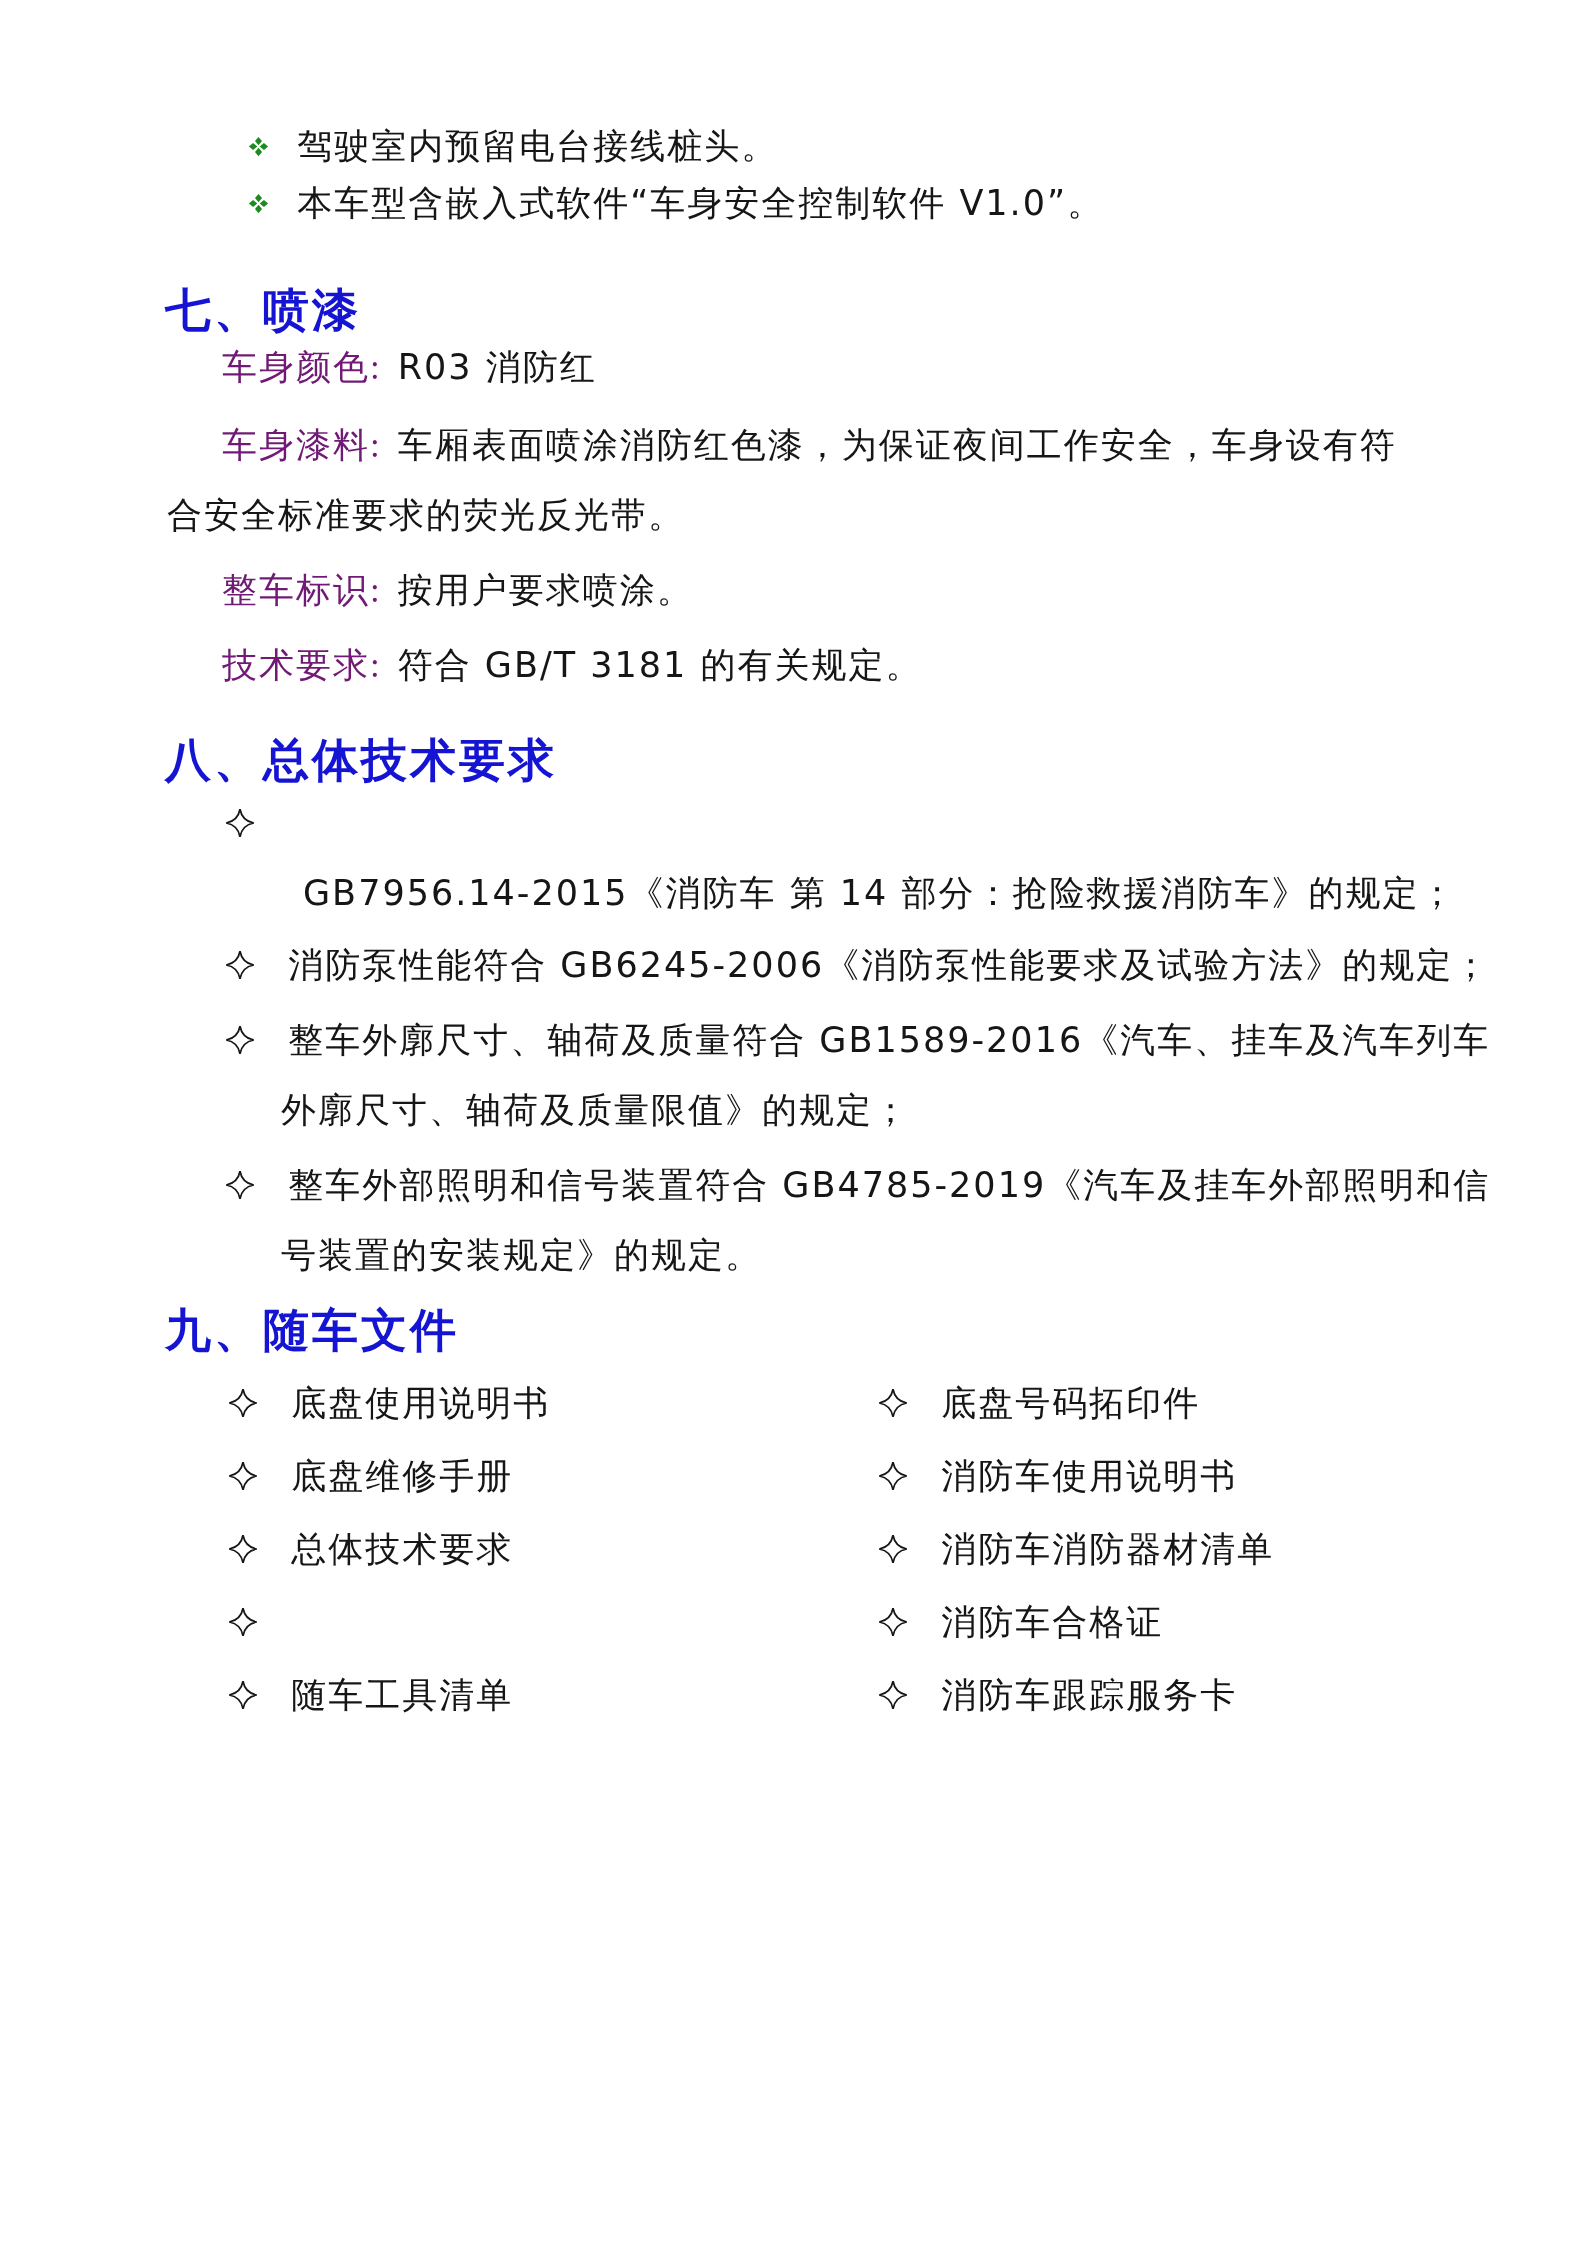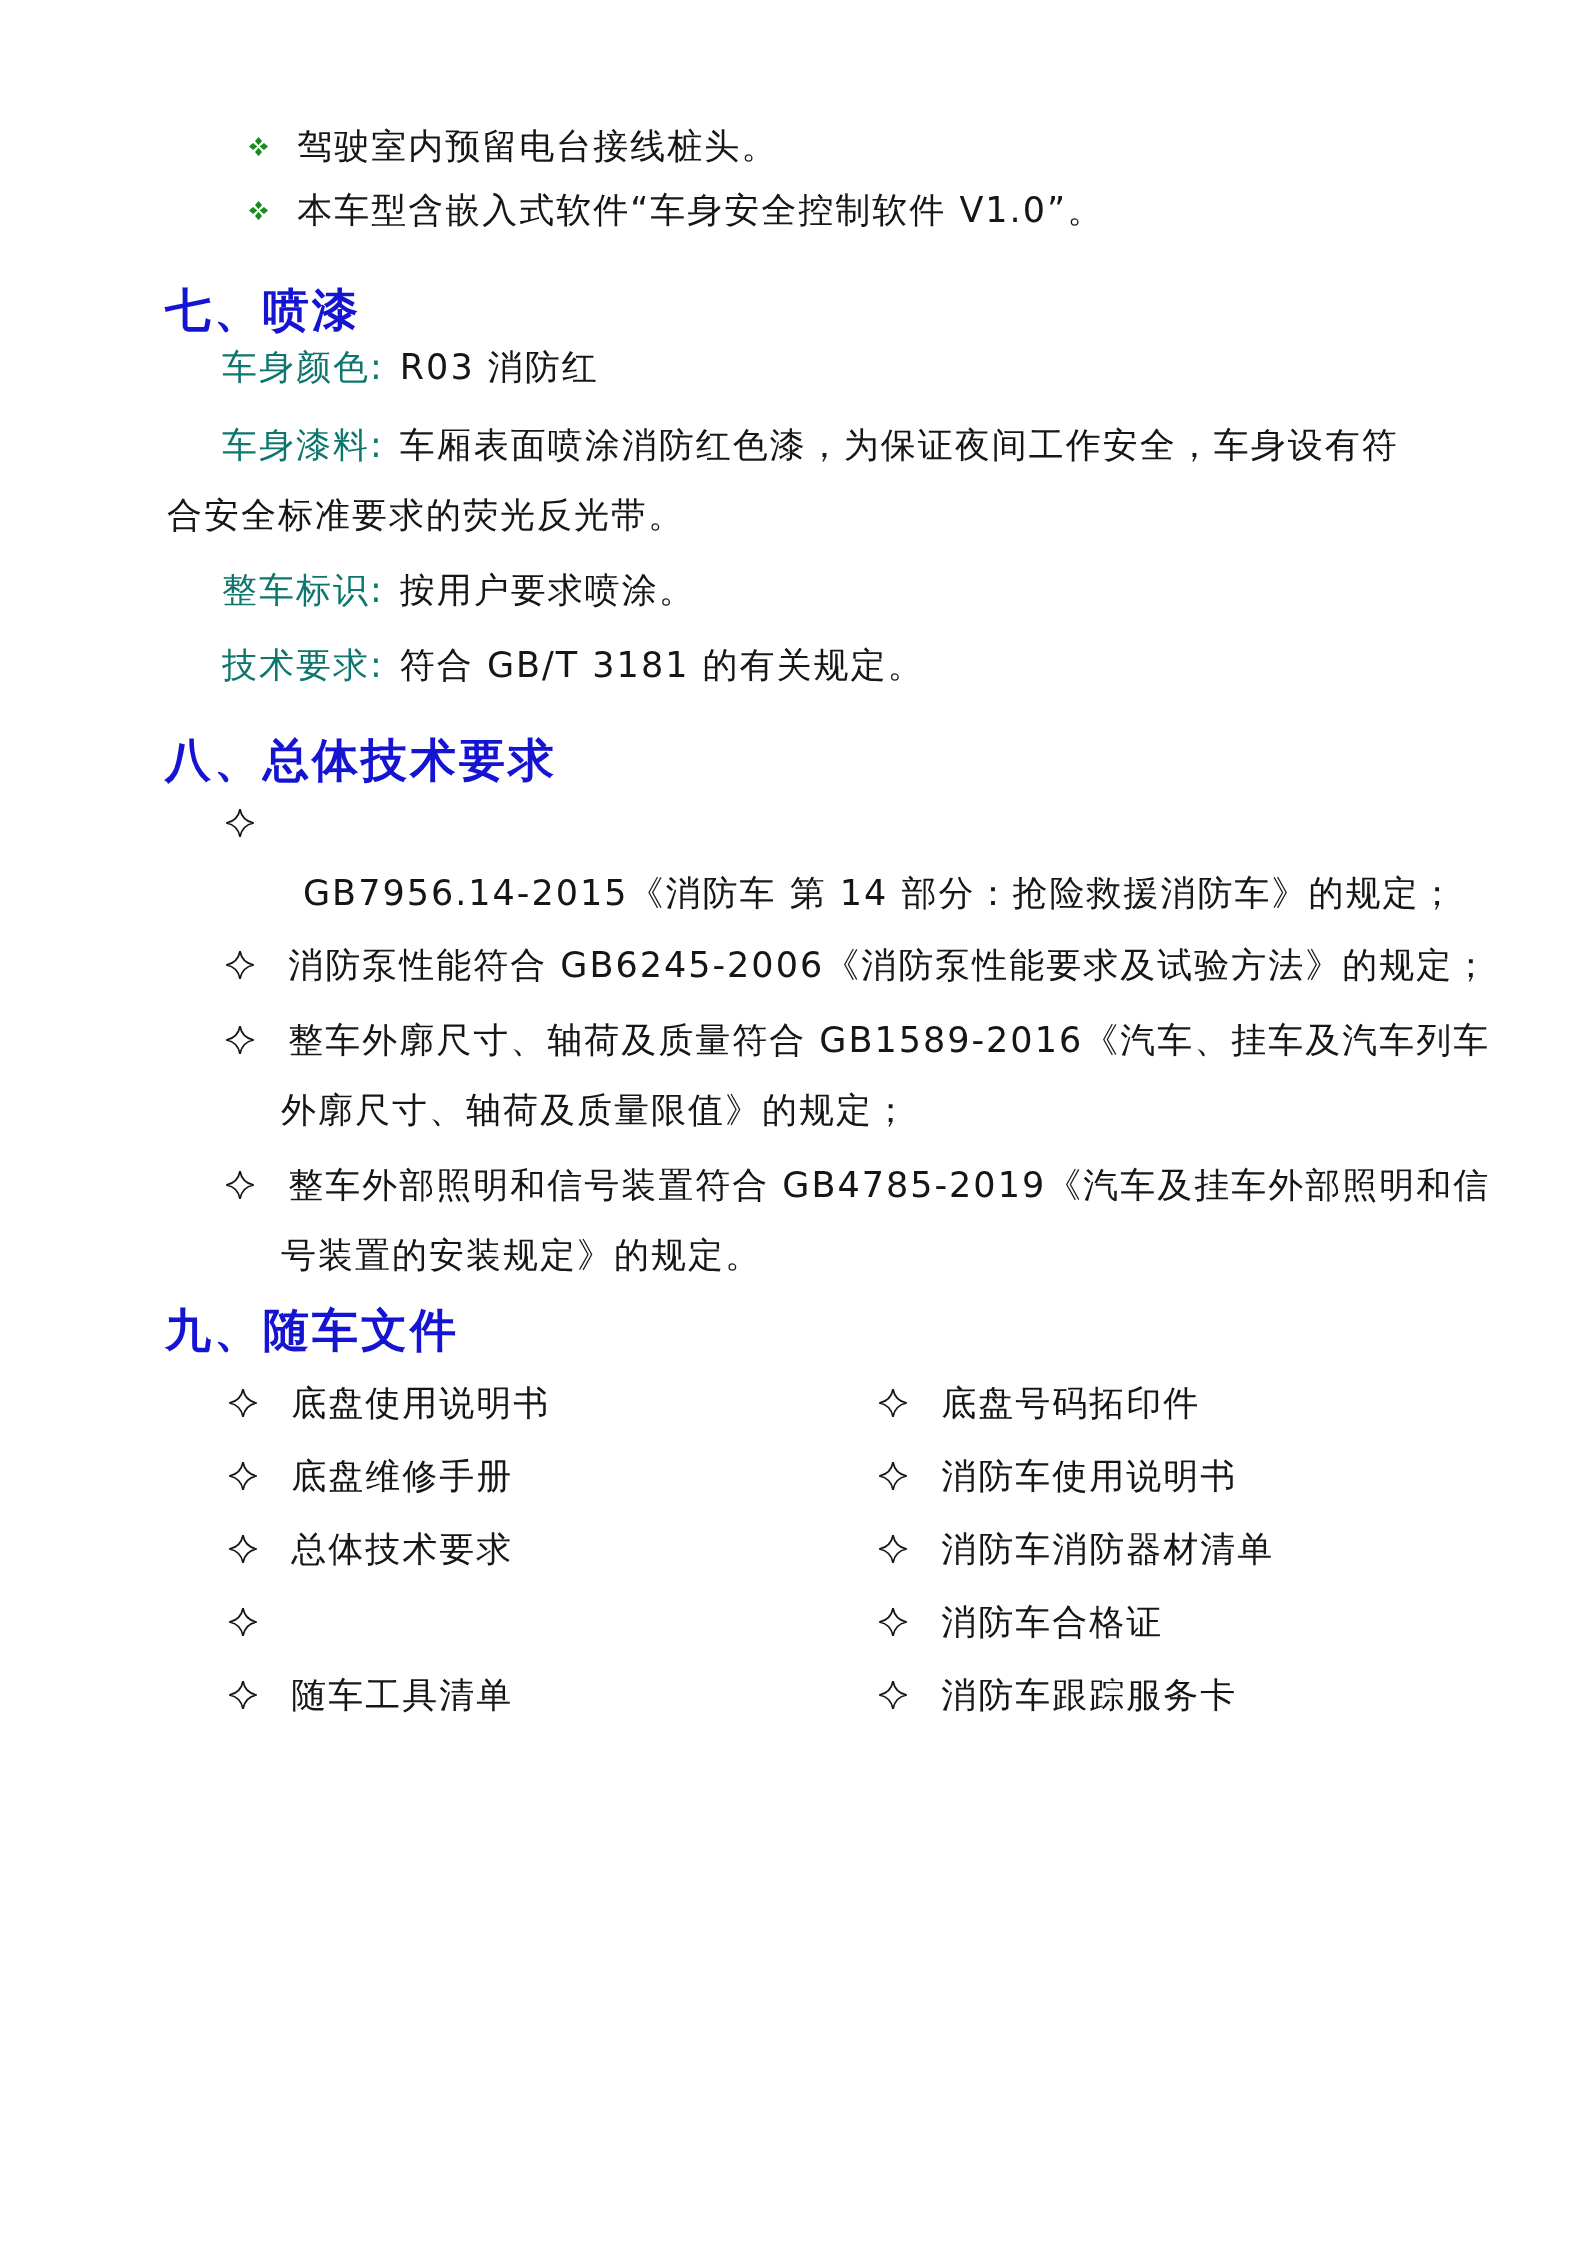--- a/index.html
+++ b/index.html
@@ -21,22 +21,23 @@
     letter-spacing:2px;
   }
   .heading{
     font-size:46px;
     line-height:50px;
     font-weight:bold;
     color:#1414d2;
     letter-spacing:3px;
   }
   .lbl{
-    color:#0f766e;
+    color:#701a75;
     margin-right:16px;
+    font-family:Liberation Serif, serif;
   }
   .icon{
     display:inline-block;
     vertical-align:-3px;
   }
   .icon.small{vertical-align:1px;}
   .t{margin-left:20px;}
   .t-intro{margin-left:15px;}
 </style>
 </head>
@@ -46,21 +47,21 @@
 
   <div class="line" style="top:121px;left:248px">
     <span class="icon small"><svg width="21" height="21" viewBox="0 0 24 24" fill="#1d8a1d">
           <path d="M12 1 L16 5.8 L12 10.6 L8 5.8 Z"></path>
           <path d="M1 12 L5.8 8 L10.6 12 L5.8 16 Z"></path>
           <path d="M13.4 12 L18.2 8 L23 12 L18.2 16 Z"></path>
           <path d="M12 13.4 L16 18.2 L12 23 L8 18.2 Z"></path>
         </svg></span>
     <span class="t-intro">驾驶室内预留电台接线桩头。</span>
   </div>
-  <div class="line" style="top:185px;left:248px">
+  <div class="line" style="top:178px;left:248px">
     <span class="icon small"><svg width="21" height="21" viewBox="0 0 24 24" fill="#1d8a1d">
           <path d="M12 1 L16 5.8 L12 10.6 L8 5.8 Z"></path>
           <path d="M1 12 L5.8 8 L10.6 12 L5.8 16 Z"></path>
           <path d="M13.4 12 L18.2 8 L23 12 L18.2 16 Z"></path>
           <path d="M12 13.4 L16 18.2 L12 23 L8 18.2 Z"></path>
         </svg></span>
     <span class="t-intro">本车型含嵌入式软件“车身安全控制软件 V1.0”。</span>
   </div>
 
   <div class="line heading" style="top:285px;left:165px">七、喷漆</div>

